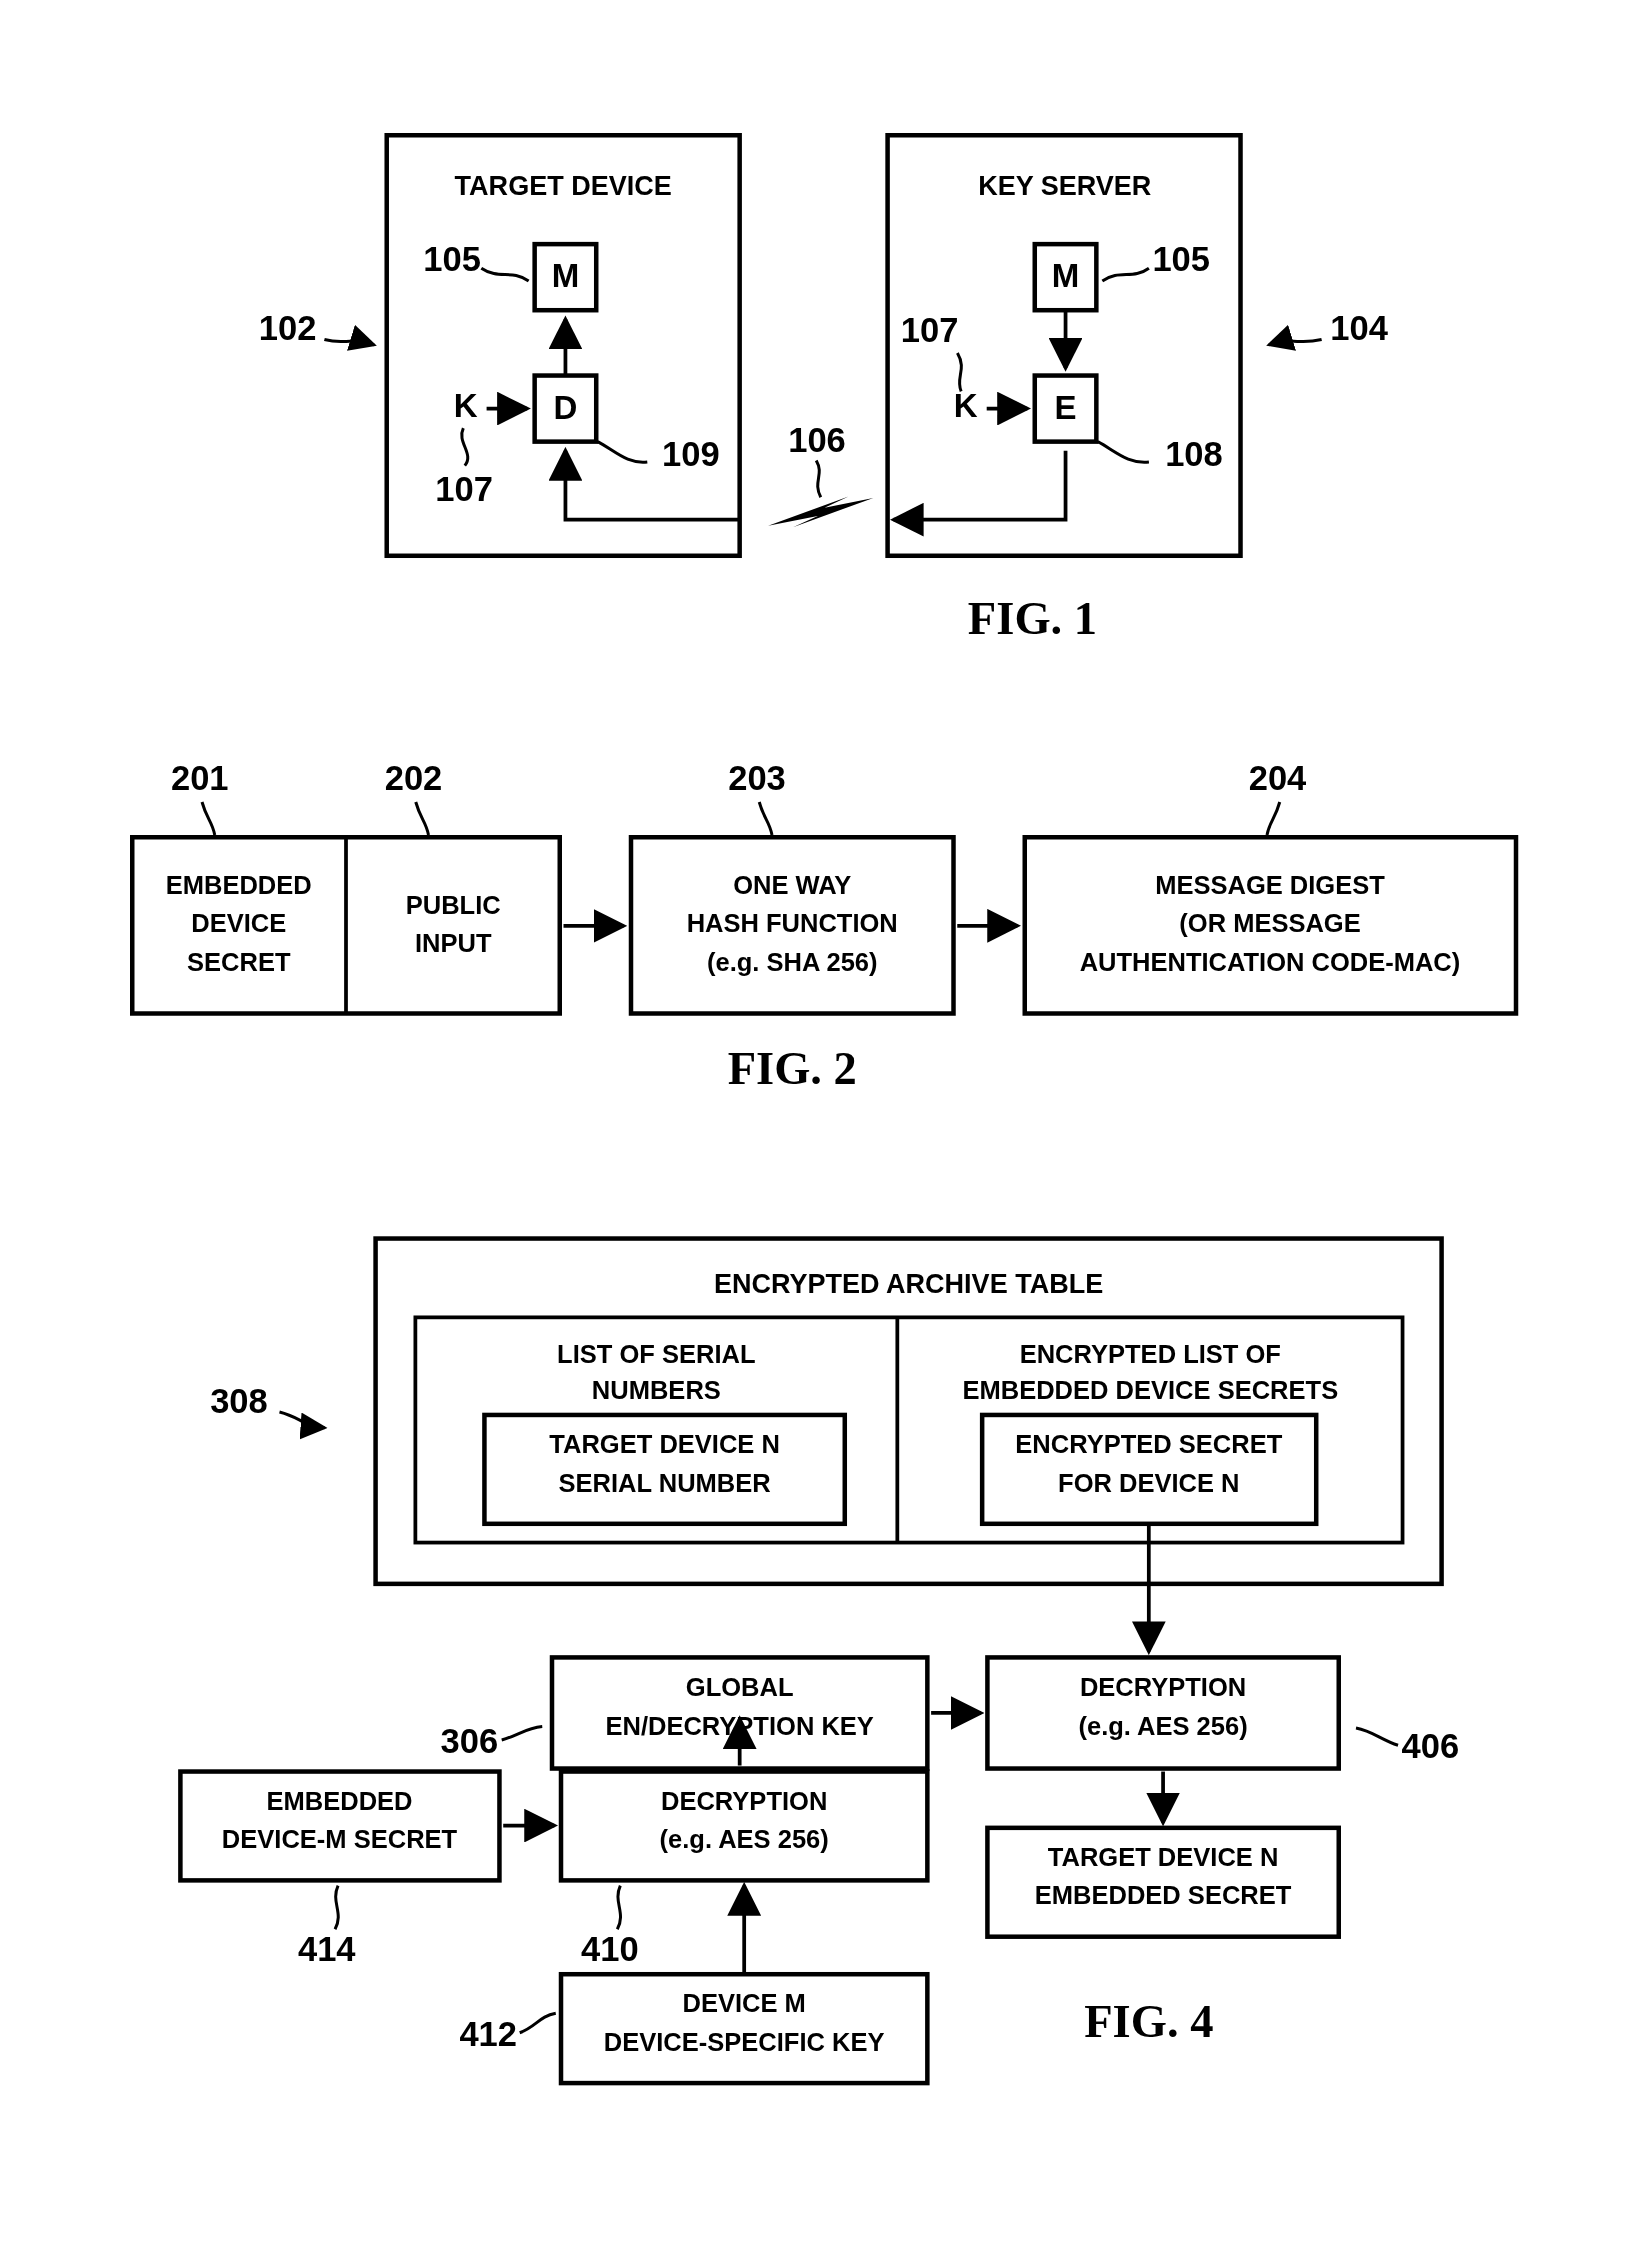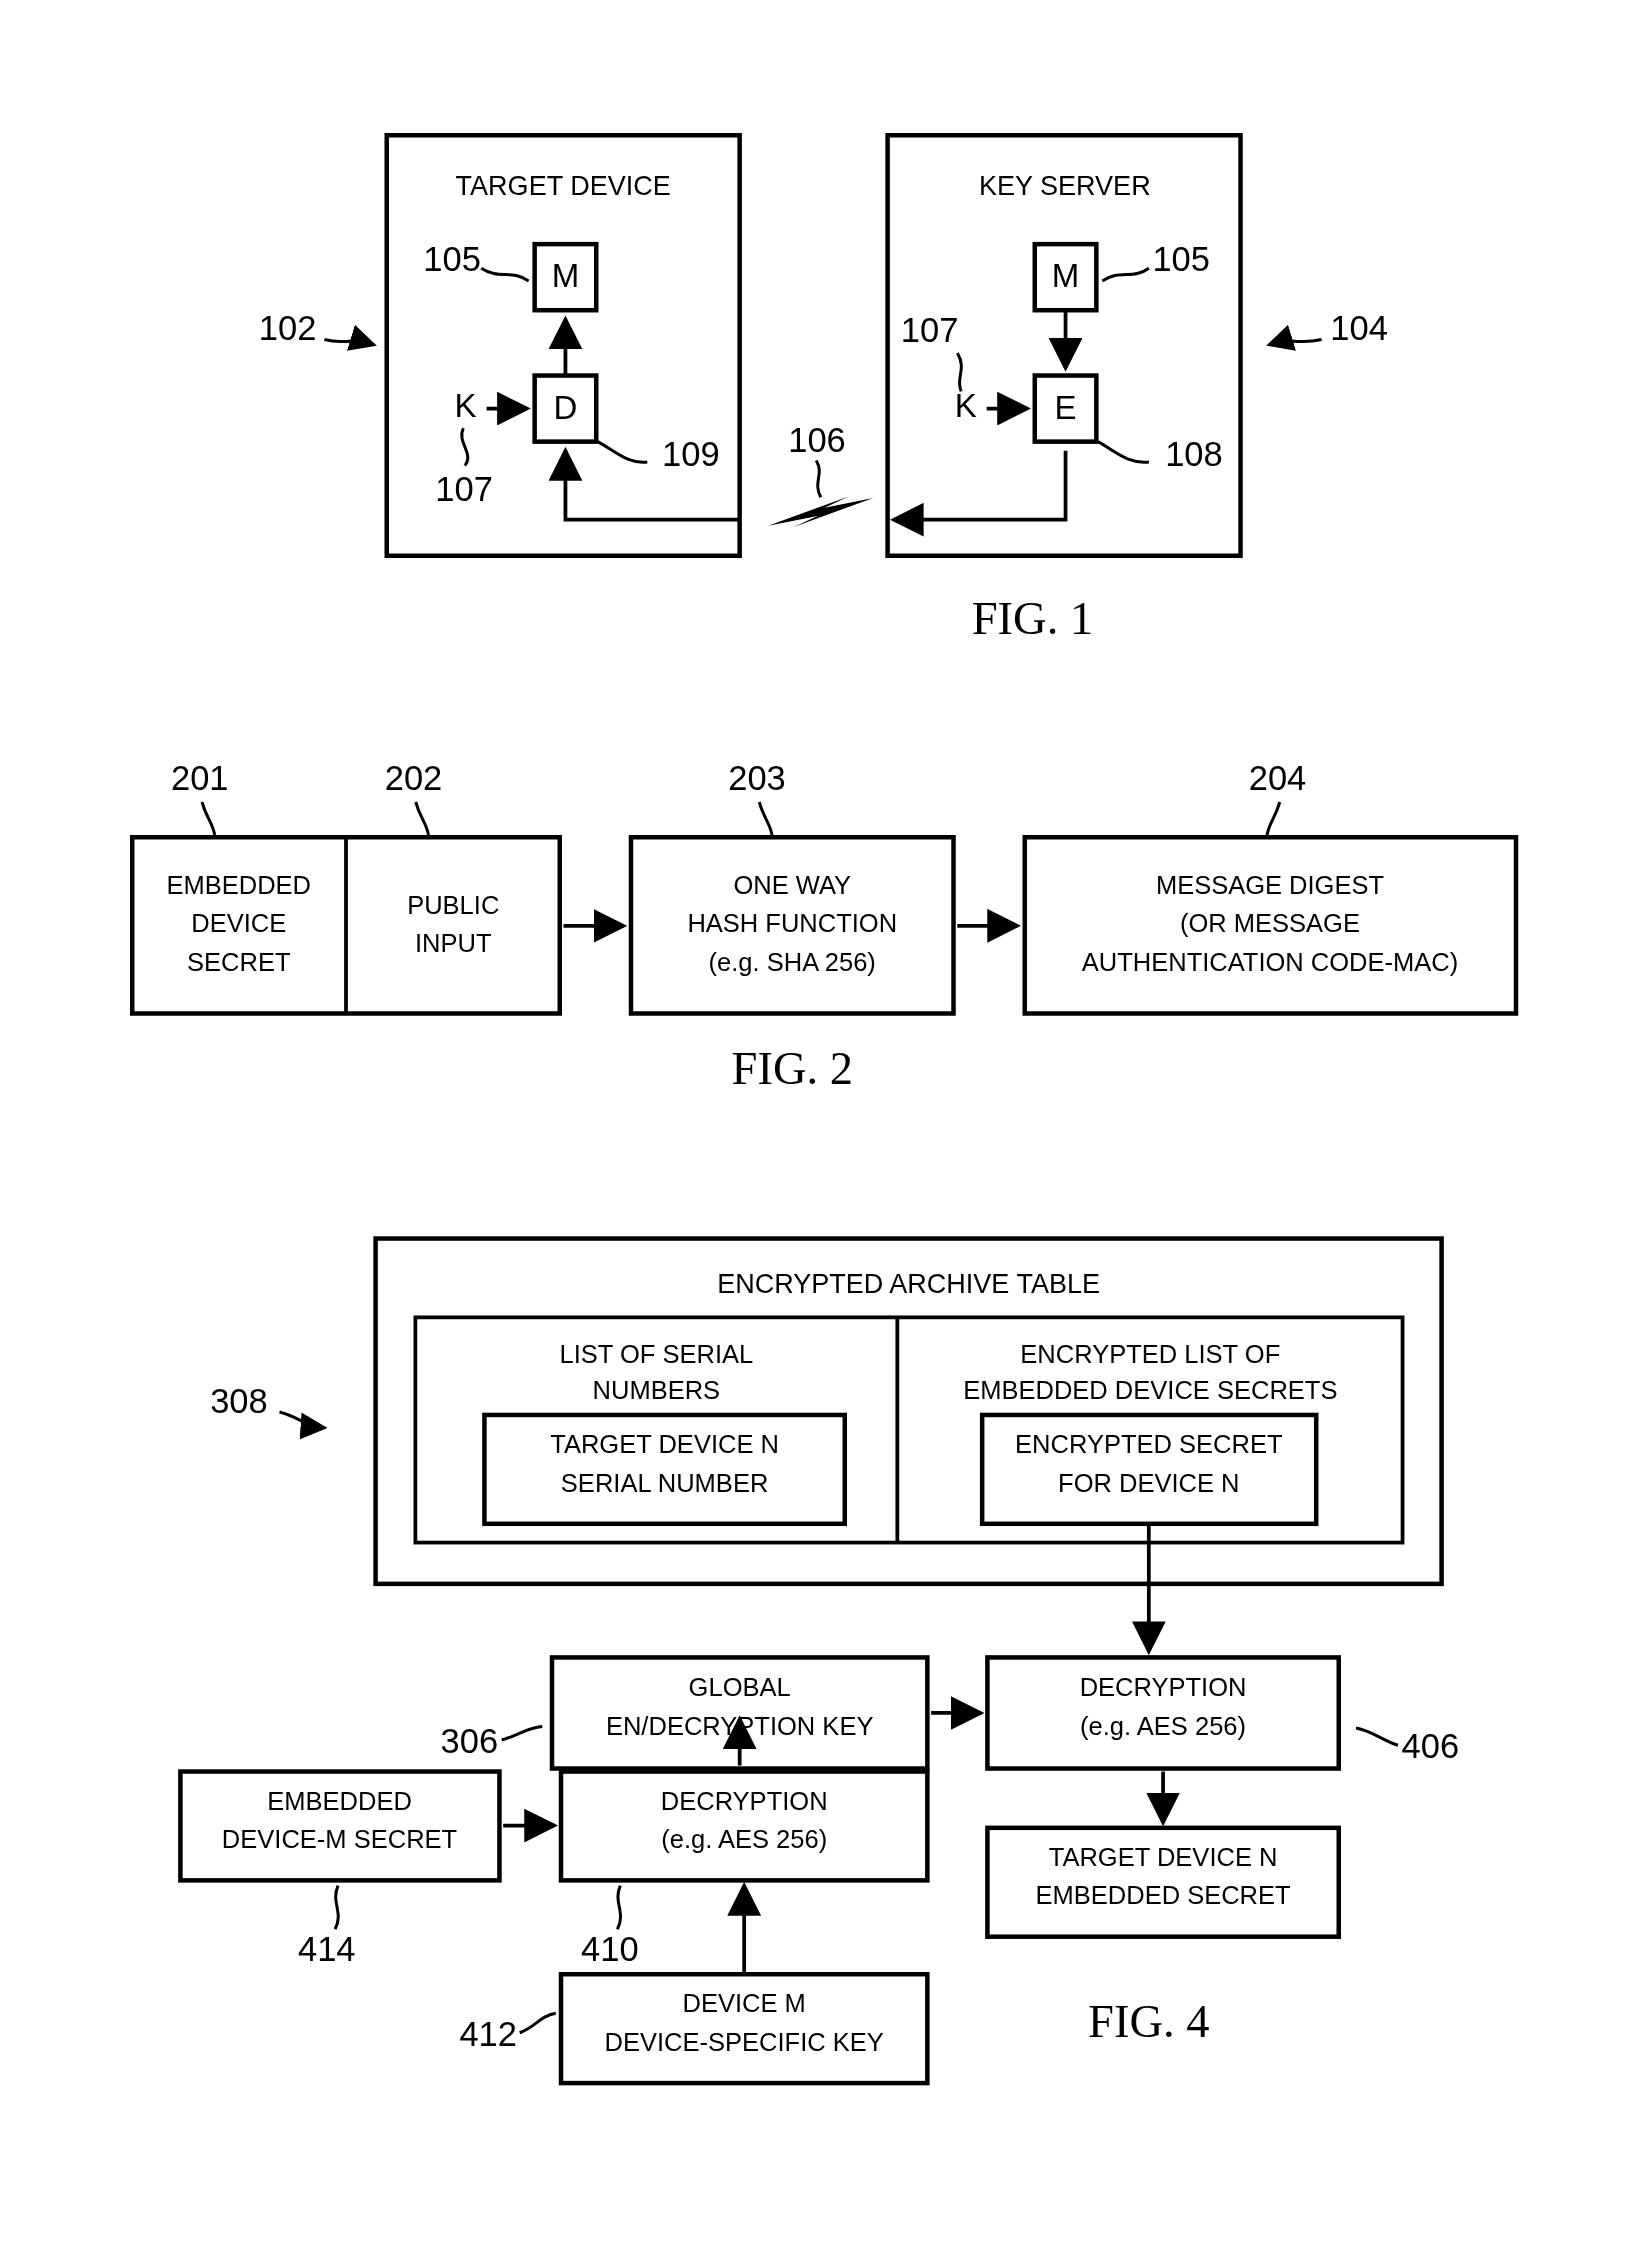--- a/index.html
+++ b/index.html
@@ -14,20 +14,21 @@
     position: relative;
     font-family: "Liberation Sans", sans-serif;
     color: #000000;
     overflow: hidden;
   }
   .sheet {
     position: absolute;
     left: 0; top: 0;
     width: 1307px;
     height: 2261px;
+    font-weight: bold;
   }
   svg.fig {
     position: absolute;
     display: block;
   }
   svg text {
     font-family: "Liberation Sans", sans-serif;
     fill: #000;
   }
   .boxtext {

